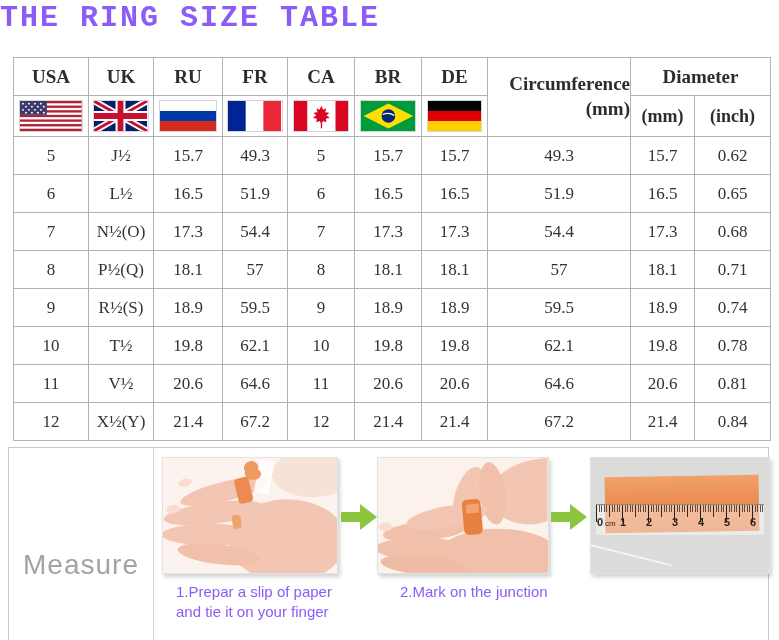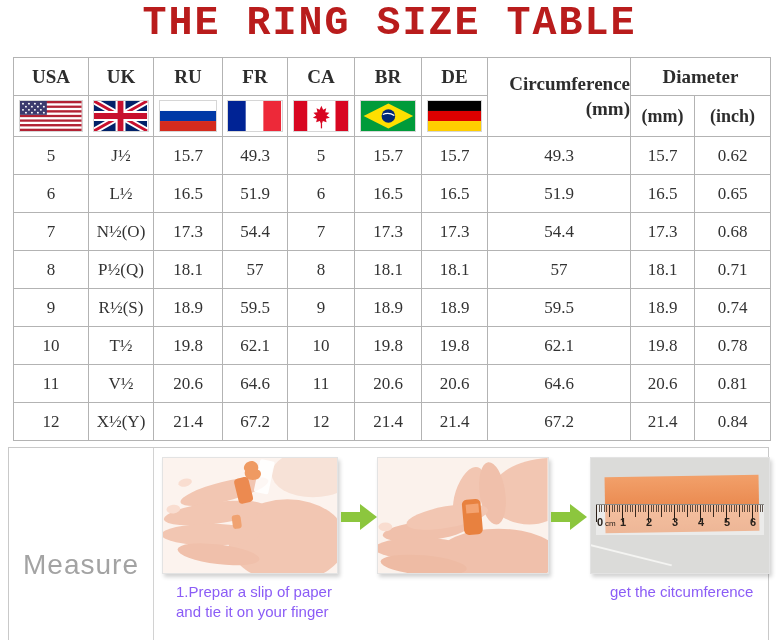--- a/index.html
+++ b/index.html
@@ -2,23 +2,23 @@
 <html><head>
 <meta charset="utf-8">
 <style>
   html,body{margin:0;padding:0;}
   body{
     width:779px;height:640px;position:relative;background:#ffffff;
     font-family:"Liberation Sans",sans-serif;overflow:hidden;
   }
   
   .page-title{
-    position:absolute;top:1px;left:0;right:0;text-align:center;
+    position:absolute;top:1px;left:0;right:0;
     font-family:"Liberation Mono","DejaVu Sans Mono",monospace;
-    font-weight:bold;font-size:40px;letter-spacing:2px;color:#b91c1c;
+    font-weight:bold;font-size:30px;letter-spacing:2px;color:#8b5cf6;
   }
   
   table.ring-table{
     position:absolute;left:13px;top:57px;width:757px;
     border-collapse:collapse;table-layout:fixed;font-family:Liberation Serif, serif;
   }
   .ring-table th,.ring-table td{
     border:1px solid #b3b3b3;text-align:center;vertical-align:middle;
     padding:0;color:#2d2d2d;background:#fff;
   }
@@ -368,17 +368,17 @@
         <span>5</span>
         <span>6</span>
       </div>
   </div>
 
   <div class="cap cap1">
     <div>1.Prepar a slip of paper</div>
     <div>and tie it on your finger</div>
   </div>
   <div class="cap cap2">
+    <div>2.Mark on the junction</div>
   </div>
   <div class="cap cap3">
-    <div>get the citcumference</div>
   </div>
 </div>
 
 </body></html>

